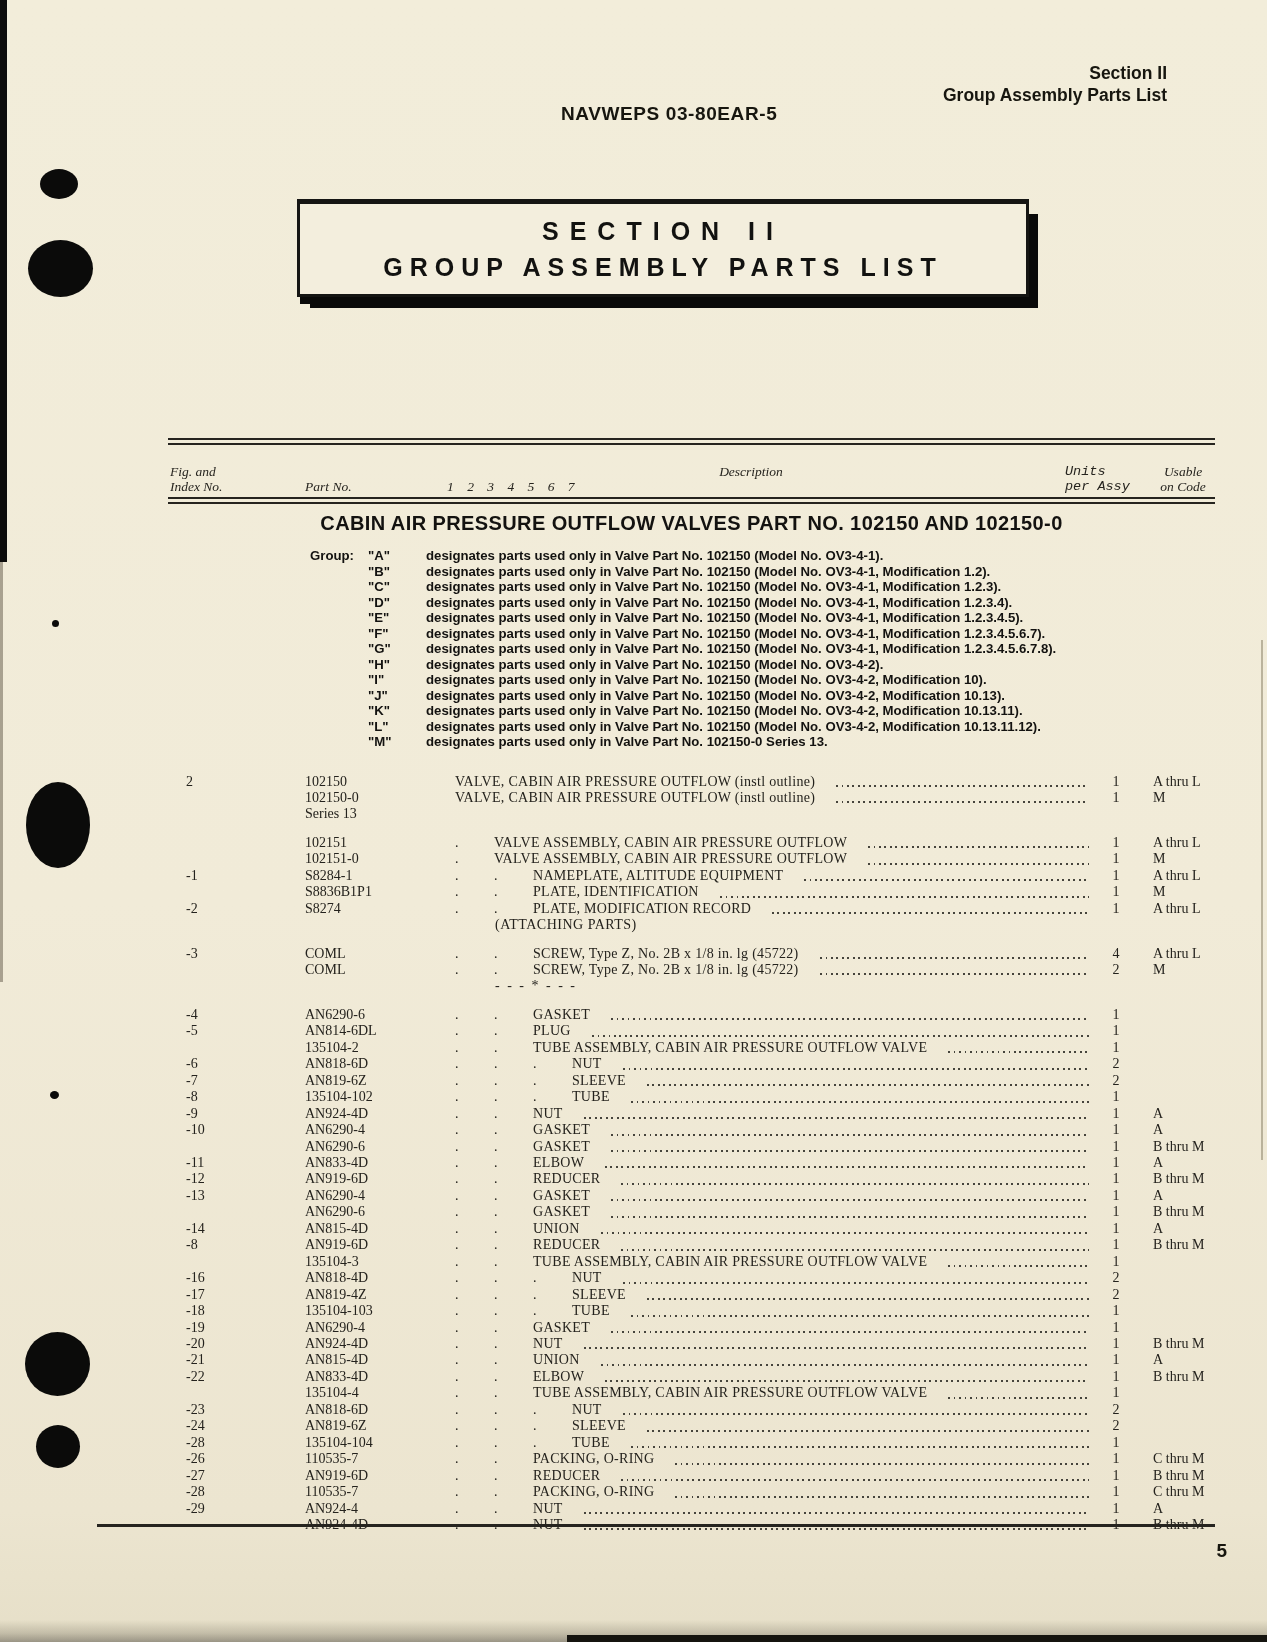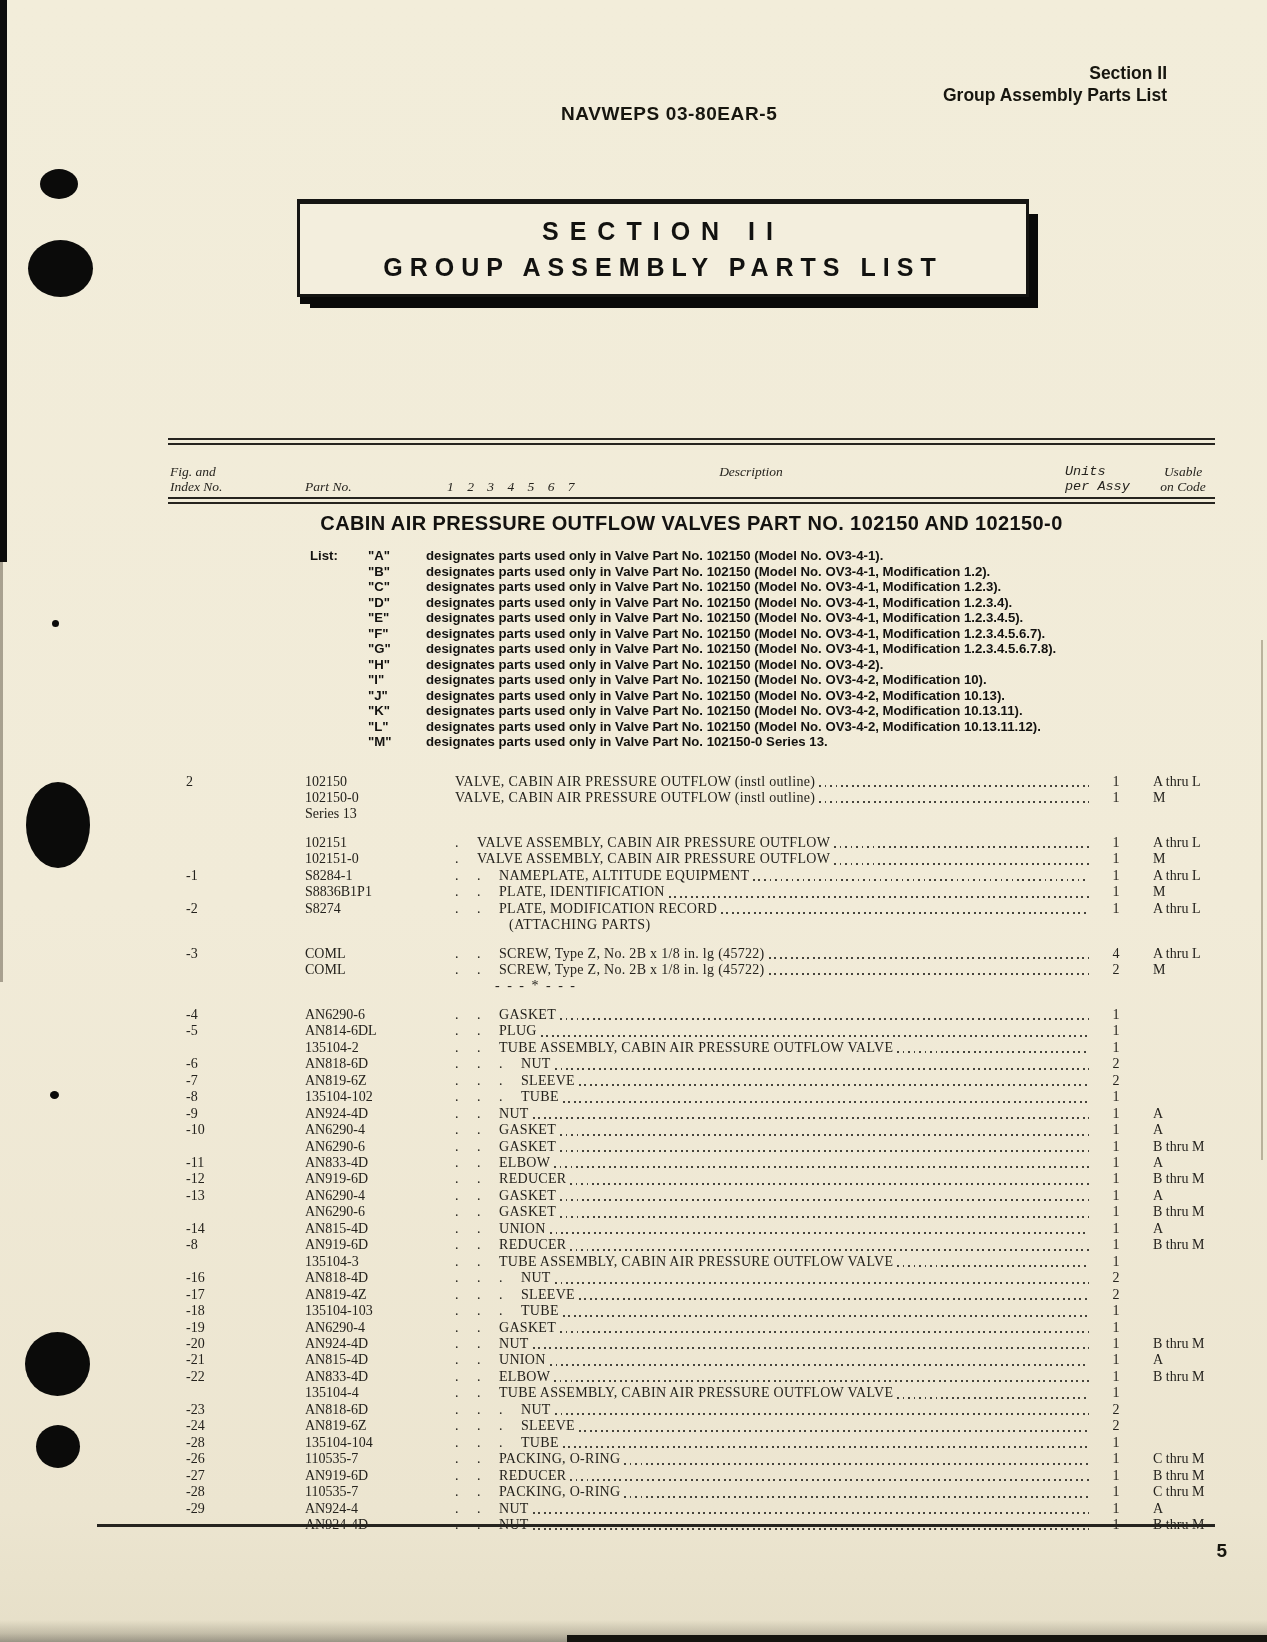--- a/index.html
+++ b/index.html
@@ -54,27 +54,27 @@
   .code-block{margin-top:13px;font-family:"Liberation Sans",sans-serif;font-weight:bold;
         font-size:13.2px;line-height:15.5px;color:#131210;}
   .code-line{display:flex;}
   .code-line .spacer{width:58px;padding-left:142px;flex:none;}
   .code-line .letter{width:58px;flex:none;}
   .tbody{margin-top:24px;font-size:14px;line-height:16.45px;color:#24221d;}
   .row{display:grid;grid-template-columns:137px 150px 640px 42px 78px;}
   .row.gap{margin-top:12px;}
   .cell{white-space:nowrap;}
   .fig{padding-left:18px;}
-  .desc{display:flex;align-items:baseline;letter-spacing:.3px;overflow:hidden;}
+  .desc{display:flex;align-items:baseline;letter-spacing:.3px;overflow:hidden;gap:17px;}
   .lvl{display:inline-block;width:22px;flex:none;}
   .leader{flex:1;min-width:12px;height:2px;align-self:flex-end;margin:0 6px 3px 4px;
         background-image:repeating-linear-gradient(90deg,#46443c 0 1.8px,transparent 1.8px 5.5px);}
   .units{text-align:center;}
   .code{padding-left:16px;}
-  .note-desc{margin-left:54px;letter-spacing:.5px;}
+  .note-desc{margin-left:40px;letter-spacing:.5px;}
   .sep-desc{margin-left:40px;letter-spacing:2px;}
 
   .bottom-rule{position:absolute;left:97px;top:1524px;width:1118px;height:3px;background:#26241f;}
   .page-number{position:absolute;right:40px;top:1540px;font-family:"Liberation Sans",sans-serif;
         font-weight:bold;font-size:19px;color:#17160f;}
 </style>
 </head>
 <body>
 
 <div class="page">
@@ -128,21 +128,21 @@
         <div>on Code</div>
       </div>
     </div>
 
     <div class="rule-double"></div>
 
     <div class="section-title">CABIN AIR PRESSURE OUTFLOW VALVES PART NO. 102150 AND 102150-0</div>
 
     <div class="code-block" id="code-block">
   <div class="code-line">
-    <span class="spacer">List:</span>
+    <span class="spacer">Group:</span>
     <span class="letter">"A"</span>
     <span class="text">designates parts used only in Valve Part No. 102150 (Model No. OV3-4-1).</span>
   </div>
 
   <div class="code-line">
     <span class="spacer"></span>
     <span class="letter">"B"</span>
     <span class="text">designates parts used only in Valve Part No. 102150 (Model No. OV3-4-1, Modification 1.2).</span>
   </div>
 

